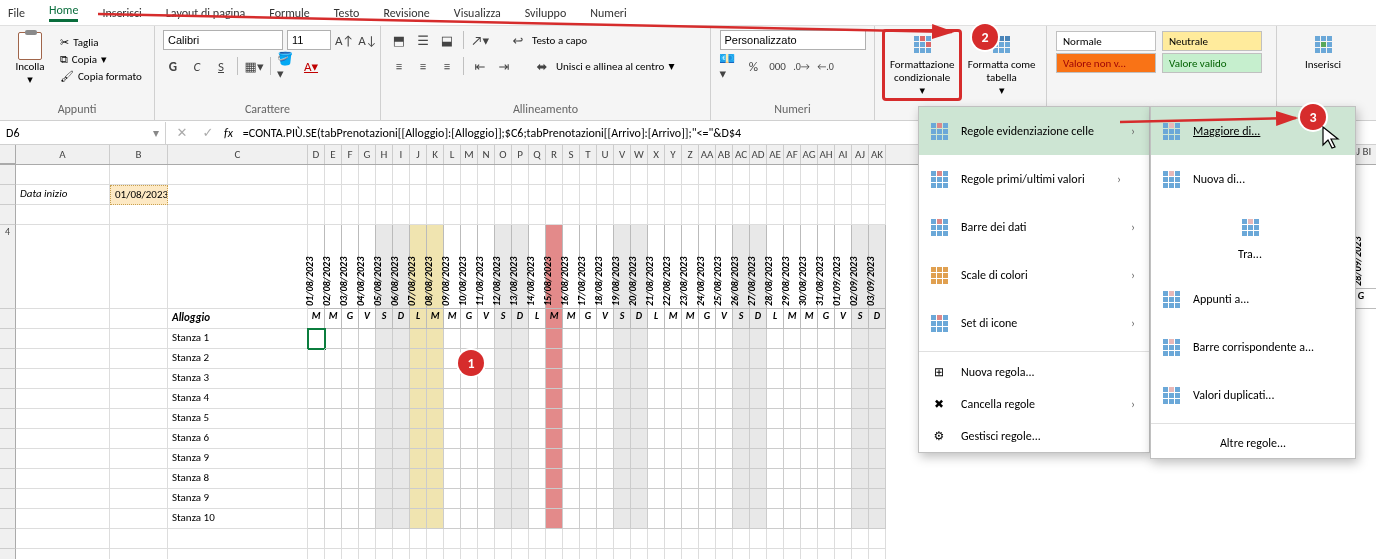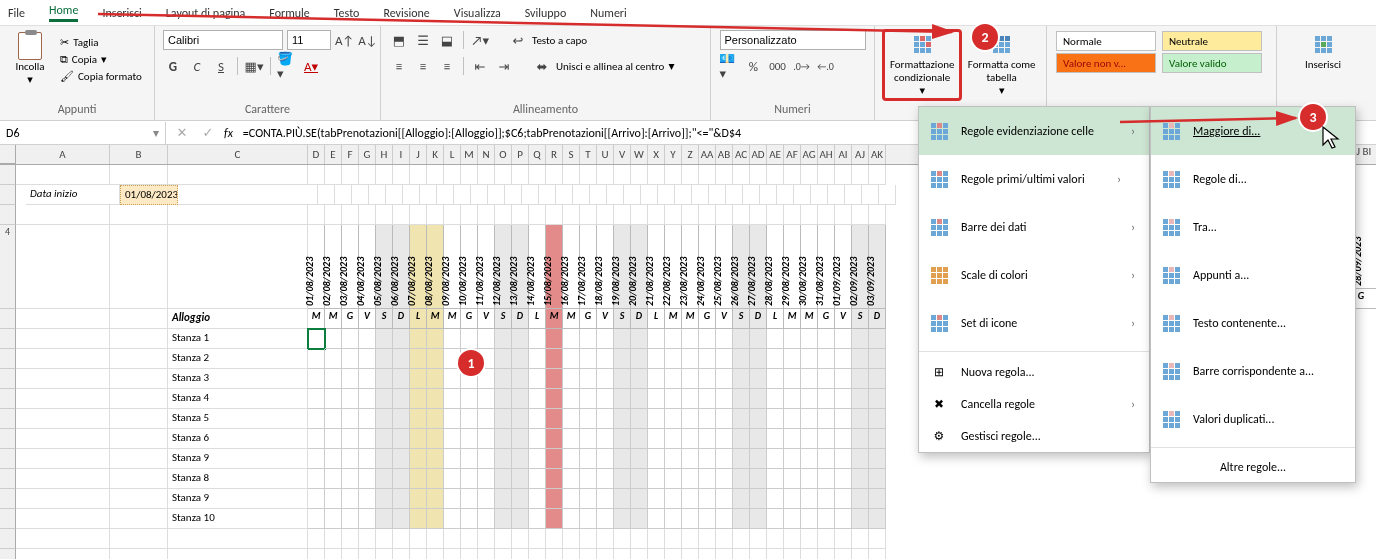--- a/index.html
+++ b/index.html
@@ -65,21 +65,21 @@
 
 .data-cell { width: 17px; border-right: 1px solid #ccc; border-bottom: 1px solid #ccc; }
 
 .bg-wkend { background: #e8e8e8; }
 .bg-today { background: #e38a8a; }
 .bg-yellow { background: #f0e4b0; }
 .bg-sel { outline: 2px solid #0b7d3e; outline-offset: -1px; }
 
 .alloggio-header { font-style: italic; font-weight: bold; background:#fff;}
 
-.data-inizio-lbl { font-style: italic; margin-left: 10px; }
+.data-inizio-lbl { font-style: italic; }
 .data-inizio-val { background: #fde9c4; border: 1px dotted #c8a050; }
 
 
 .menu { position: absolute; background: #fff; border: 1px solid #c0c0c0; box-shadow: 2px 4px 10px rgba(0,0,0,0.25); z-index: 200; font-size: 12px; }
 .menu-item { display: flex; align-items: center; padding: 6px 14px 6px 8px; gap: 10px; cursor: pointer; }
 .menu-item.highlight { background: #cde5d3; }
 .menu-icon { width: 24px; height: 20px; display:flex; align-items:center; justify-content:center;}
 .menu-sep { height: 1px; background: #e0e0e0; margin: 4px 0; }
 .submenu-arrow { margin-left: auto; color:#666; }
 
@@ -1224,69 +1224,53 @@
           <span style="background:#e8b8b8"></span>
           <span></span>
           <span></span>
           <span></span>
           <span></span>
           <span></span>
           <span></span>
           <span></span>
         </div>
       </span>
-      <span>Regole di...</span>
+      <span>Nuova di...</span>
+    </div>
+    <div class="menu-item" style="padding: 14px 14px 14px 8px; flex-direction: column;">
+      <span class="menu-icon">
+        <div class="mini-grid-icon">
+          <span></span>
+          <span style="background:#e8b8b8"></span>
+          <span></span>
+          <span></span>
+          <span></span>
+          <span></span>
+          <span></span>
+          <span></span>
+          <span></span>
+        </div>
+      </span>
+      <span>Tra...</span>
     </div>
     <div class="menu-item" style="padding: 14px 14px 14px 8px;">
       <span class="menu-icon">
         <div class="mini-grid-icon">
           <span></span>
           <span style="background:#e8b8b8"></span>
           <span></span>
           <span></span>
           <span></span>
           <span></span>
           <span></span>
           <span></span>
           <span></span>
         </div>
       </span>
-      <span>Tra...</span>
-    </div>
-    <div class="menu-item" style="padding: 14px 14px 14px 8px;">
-      <span class="menu-icon">
-        <div class="mini-grid-icon">
-          <span></span>
-          <span style="background:#e8b8b8"></span>
-          <span></span>
-          <span></span>
-          <span></span>
-          <span></span>
-          <span></span>
-          <span></span>
-          <span></span>
-        </div>
-      </span>
       <span>Appunti a...</span>
-    </div>
-    <div class="menu-item" style="padding: 14px 14px 14px 8px;">
-      <span class="menu-icon">
-        <div class="mini-grid-icon">
-          <span></span>
-          <span style="background:#e8b8b8"></span>
-          <span></span>
-          <span></span>
-          <span></span>
-          <span></span>
-          <span></span>
-          <span></span>
-          <span></span>
-        </div>
-      </span>
-      <span>Testo contenente...</span>
     </div>
     <div class="menu-item" style="padding: 14px 14px 14px 8px;">
       <span class="menu-icon">
         <div class="mini-grid-icon">
           <span></span>
           <span style="background:#e8b8b8"></span>
           <span></span>
           <span></span>
           <span></span>
           <span></span>

